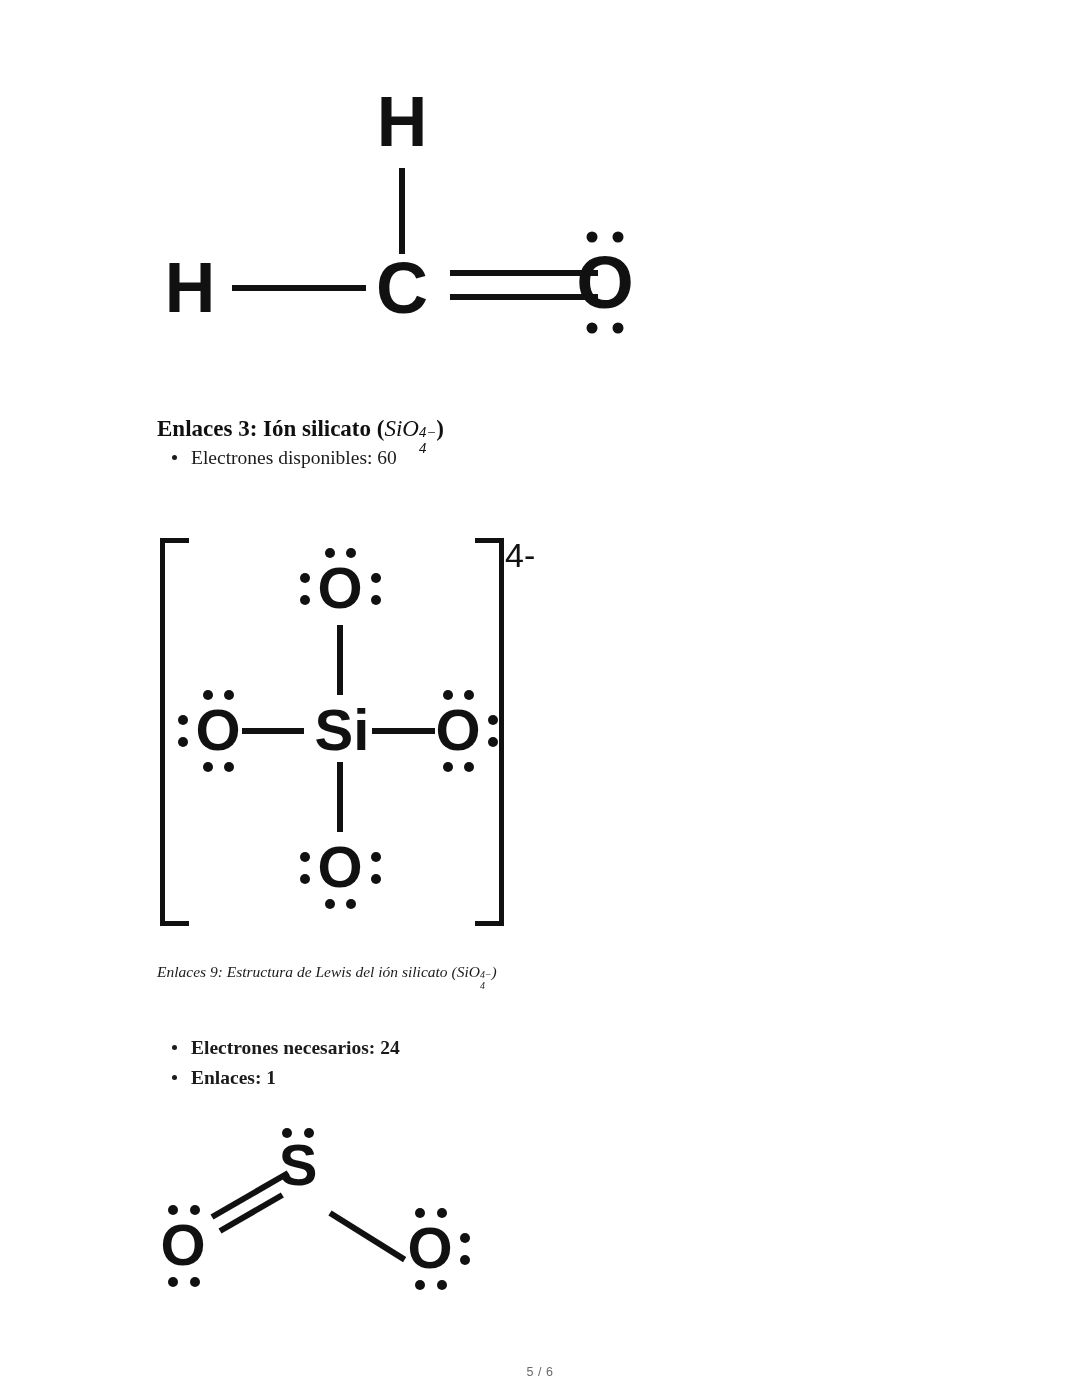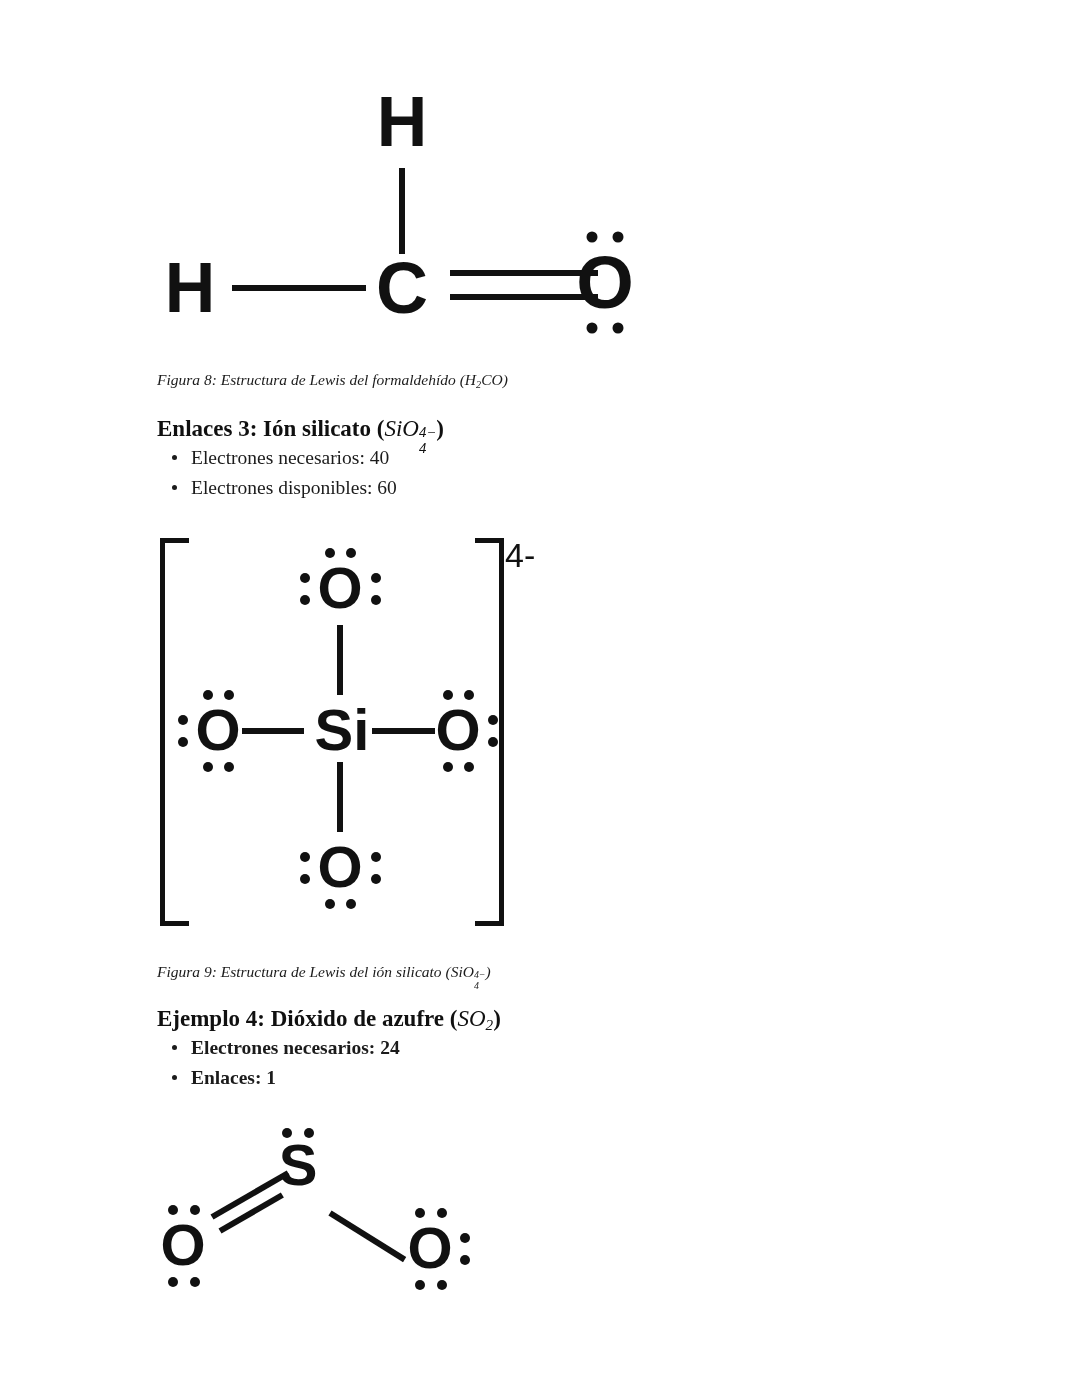--- a/index.html
+++ b/index.html
@@ -183,30 +183,26 @@
 
     <div class="atom" style="left:455px; top:203px; font-size:74px;">O</div>
 
     <div class="dot" style="left:442px; top:157px;"></div>
     <div class="dot" style="left:468px; top:157px;"></div>
 
     <div class="dot" style="left:442px; top:248px;"></div>
     <div class="dot" style="left:468px; top:248px;"></div>
   </div>
 
-  <div class="caption" style="left:157px; top:370px;">
-    <span>Figura 8: Estructura de Lewis del formaldehído (</span><span class="mi"><span>H</span><sub>2</sub><span>CO</span></span><span>)</span>
-  </div>
 
   <div class="heading" style="left:157px; top:415px;">
     <span>Enlaces 3: Ión silicato (</span><span class="mi"><span>Si</span><span>O</span><span class="stack"><span class="sup">4−</span><span class="sub">4</span></span></span><span>)</span>
   </div>
 
   <ul class="bullets" style="left:157px; top:443px;">
-    <li>Electrones necesarios: 40</li>
     <li>Electrones disponibles: 60</li>
   </ul>
 
   <div class="figure" style="left:150px; top:530px; width:440px; height:400px;">
 
     <div class="bracket left" style="left:10px; top:8px; width:24px; height:378px;"></div>
     <div class="bracket right" style="left:325px; top:8px; width:24px; height:378px;"></div>
     <div class="charge" style="left:355px; top:6px;">4-</div>
 
     <div class="atom" style="left:190px; top:58px; font-size:58px;">O</div>
@@ -246,26 +242,23 @@
     <div class="atom" style="left:190px; top:337px; font-size:58px;">O</div>
     <div class="dot sm" style="left:155px; top:327px;"></div>
     <div class="dot sm" style="left:155px; top:349px;"></div>
     <div class="dot sm" style="left:226px; top:327px;"></div>
     <div class="dot sm" style="left:226px; top:349px;"></div>
     <div class="dot sm" style="left:180px; top:374px;"></div>
     <div class="dot sm" style="left:201px; top:374px;"></div>
   </div>
 
   <div class="caption" style="left:157px; top:962px;">
-    <span>Figura 9: Estructura de Lewis del ión silicato (</span><span class="mi"><span>Si</span><span>O</span><span class="stack"><span class="sup">4−</span><span class="sub">4</span></span></span><span>)</span>
-  </div>
-
-  <div class="heading" style="left:157px; top:1005px;">
-    <span>Ejemplo 4: Dióxido de azufre (</span><span class="mi"><span>SO</span><sub>2</sub></span><span>)</span>
-  </div>
+    <span>Enlaces 9: Estructura de Lewis del ión silicato (</span><span class="mi"><span>Si</span><span>O</span><span class="stack"><span class="sup">4−</span><span class="sub">4</span></span></span><span>)</span>
+  </div>
+
 
   <ul class="bullets" style="left:157px; top:1033px;font-weight:bold;">
     <li>Electrones necesarios: 24</li>
     <li>Enlaces: 1</li>
   </ul>
 
   <div class="figure" style="left:150px; top:1110px; width:340px; height:200px;">
 
     <div class="atom" style="left:148px; top:55px; font-size:58px;">S</div>
     <div class="dot sm" style="left:137px; top:23px;"></div>
@@ -284,14 +277,15 @@
 
     <div class="atom" style="left:280px; top:138px; font-size:58px;">O</div>
     <div class="dot sm" style="left:270px; top:103px;"></div>
     <div class="dot sm" style="left:292px; top:103px;"></div>
     <div class="dot sm" style="left:315px; top:128px;"></div>
     <div class="dot sm" style="left:315px; top:150px;"></div>
     <div class="dot sm" style="left:270px; top:175px;"></div>
     <div class="dot sm" style="left:292px; top:175px;"></div>
   </div>
 
+  <div class="footer">5 / 6</div>
 
 </div>
 
 </body></html>

